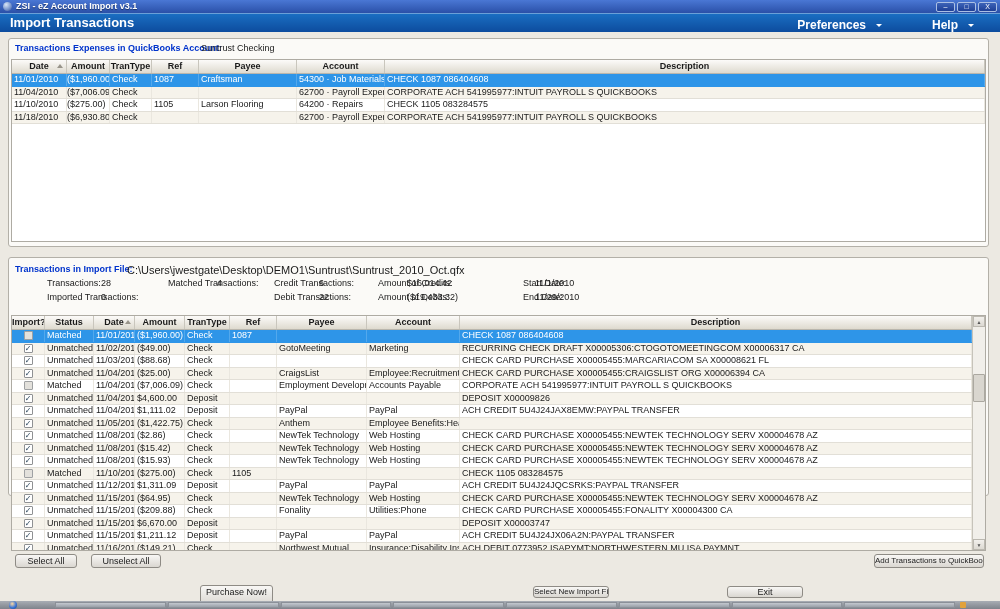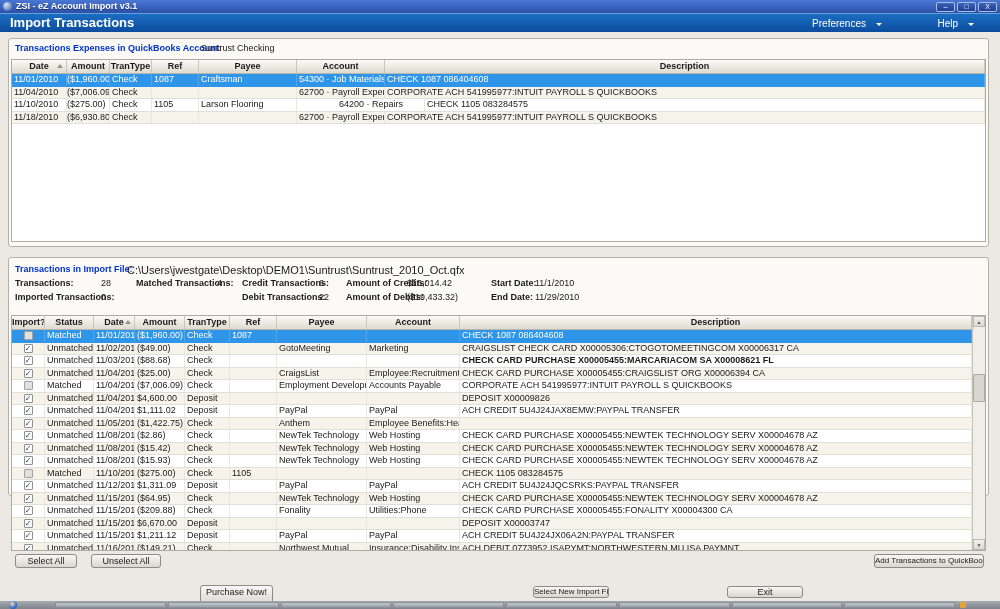--- a/index.html
+++ b/index.html
@@ -14,40 +14,40 @@
   .win-title{color:#fff;font-size:9px;font-weight:bold;flex:1;line-height:13px;white-space:nowrap;
              text-shadow:0 1px 1px rgba(0,0,0,.45);}
   .win-btn{width:19px;height:10px;margin-left:2px;background:linear-gradient(#3d63b8,#1e3f96);
            border:1px solid #aabfe4;border-radius:2px;color:#fff;font-size:7px;line-height:8px;
            text-align:center;box-sizing:border-box;}
 
   
   .appheader{position:absolute;left:0;top:13px;width:100%;height:19px;box-sizing:border-box;
              background:linear-gradient(#1a6ec2,#0d4c9e);border-top:1px solid #6aa0d8;}
   .page-title{position:absolute;left:10px;top:1px;color:#fff;font-size:13px;font-weight:bold;}
-  .menu{position:absolute;top:4px;color:#fff;font-size:10px;font-weight:normal;cursor:default;}
+  .menu{position:absolute;top:4px;color:#fff;font-size:12px;font-weight:bold;cursor:default;}
   .menu-preferences{right:118px;} .menu-help{right:26px;}
   .menu .arrow{display:inline-block;width:0;height:0;margin-left:10px;vertical-align:middle;
                border-left:3px solid transparent;border-right:3px solid transparent;border-top:3px solid #fff;}
 
   
   .panel{position:absolute;left:8px;width:981px;background:#FBFAF7;border:1px solid #B3B0A8;
          border-radius:3px;box-sizing:border-box;}
   #panel-qb{top:38px;height:209px;}
   #panel-import{top:257px;height:239px;}
   .panel-title{position:absolute;left:6px;font-size:9px;font-weight:bold;color:#0033CC;white-space:nowrap;}
   #panel-qb .panel-title{top:4px;}
   #panel-import .panel-title{top:6px;}
   .account-name{position:absolute;left:192px;top:4px;font-size:9px;}
   .file-path{position:absolute;left:118px;top:6px;font-size:11px;white-space:nowrap;}
 
   
   .stats{position:absolute;left:0;top:20px;width:100%;height:32px;font-size:9px;}
   .stats span{position:absolute;white-space:nowrap;}
-  .slabel{font-weight:bold;}
+  .slabel{font-weight:normal;margin-left:32px;}
   .r1{top:0;} .r2{top:14px;}
   .p0{left:6px;} .pv0{left:92px;} .p1{left:127px;} .pv1{left:208px;} .p2{left:233px;} .pv2{left:310px;}
   .p3{left:337px;} .pv3{left:398px;} .p4{left:482px;} .pv4{left:526px;}
 
   
   .tbl{position:absolute;left:2px;right:2px;background:#fff;border:1px solid #AEABA3;box-sizing:border-box;overflow:hidden;}
   #qb-table{top:20px;height:183px;}
   #import-table{top:57px;height:236px;}
   .tgrid{position:absolute;left:0;top:0;bottom:0;}
   #qb-grid{right:0;} #import-grid{right:13px;}
@@ -148,21 +148,21 @@
             <div class="td" style="width: 98px;"></div>
             <div class="td" style="width: 88px;">62700 · Payroll Expenses</div>
             <div class="td" style="flex: 1 1 0%;">CORPORATE ACH 541995977:INTUIT PAYROLL S QUICKBOOKS</div>
           </div>
           <div class="tr">
             <div class="td" style="width: 55px;">11/10/2010</div>
             <div class="td right" style="width: 43px;">($275.00)</div>
             <div class="td" style="width: 42px;">Check</div>
             <div class="td" style="width: 47px;">1105</div>
             <div class="td" style="width: 98px;">Larson Flooring</div>
-            <div class="td" style="width: 88px; margin-left: 40px;">64200 · Repairs</div>
+            <div class="td" style="width: 88px;">64200 · Repairs</div>
             <div class="td" style="flex: 1 1 0%;">CHECK 1105 083284575</div>
           </div>
           <div class="tr alt">
             <div class="td" style="width: 55px;">11/18/2010</div>
             <div class="td right" style="width: 43px;">($6,930.80)</div>
             <div class="td" style="width: 42px;">Check</div>
             <div class="td" style="width: 47px;"></div>
             <div class="td" style="width: 98px;"></div>
             <div class="td" style="width: 88px;">62700 · Payroll Expenses</div>
             <div class="td" style="flex: 1 1 0%;">CORPORATE ACH 541995977:INTUIT PAYROLL S QUICKBOOKS</div>
@@ -222,32 +222,32 @@
           </div>
           <div class="tr alt">
             <div class="td center" style="width: 33px;"><span class="checkbox">✓</span></div>
             <div class="td" style="width: 49px;">Unmatched</div>
             <div class="td" style="width: 41px;">11/02/2010</div>
             <div class="td" style="width: 50px;">($49.00)</div>
             <div class="td" style="width: 45px;">Check</div>
             <div class="td" style="width: 47px;"></div>
             <div class="td" style="width: 90px;">GotoMeeting</div>
             <div class="td" style="width: 93px;">Marketing</div>
-            <div class="td" style="flex: 1 1 0%;">CRAIGSLIST CHECK CARD X00005306:CTOGOTOMEETINGCOM X00006317 CA</div>
+            <div class="td" style="flex: 1 1 0%;">RECURRING CHECK DRAFT X00005306:CTOGOTOMEETINGCOM X00006317 CA</div>
           </div>
           <div class="tr">
             <div class="td center" style="width: 33px;"><span class="checkbox">✓</span></div>
             <div class="td" style="width: 49px;">Unmatched</div>
             <div class="td" style="width: 41px;">11/03/2010</div>
             <div class="td" style="width: 50px;">($88.68)</div>
             <div class="td" style="width: 45px;">Check</div>
             <div class="td" style="width: 47px;"></div>
             <div class="td" style="width: 90px;"></div>
             <div class="td" style="width: 93px;"></div>
-            <div class="td" style="flex: 1 1 0%; font-weight: bold;">CHECK CARD PURCHASE X00005455:MARCARIACOM SA X00008621 FL</div>
+            <div class="td" style="flex: 1 1 0%;">CHECK CARD PURCHASE X00005455:MARCARIACOM SA X00008621 FL</div>
           </div>
           <div class="tr alt">
             <div class="td center" style="width: 33px;"><span class="checkbox">✓</span></div>
             <div class="td" style="width: 49px;">Unmatched</div>
             <div class="td" style="width: 41px;">11/04/2010</div>
             <div class="td" style="width: 50px;">($25.00)</div>
             <div class="td" style="width: 45px;">Check</div>
             <div class="td" style="width: 47px;"></div>
             <div class="td" style="width: 90px;">CraigsList</div>
             <div class="td" style="width: 93px;">Employee:Recruitment</div>

